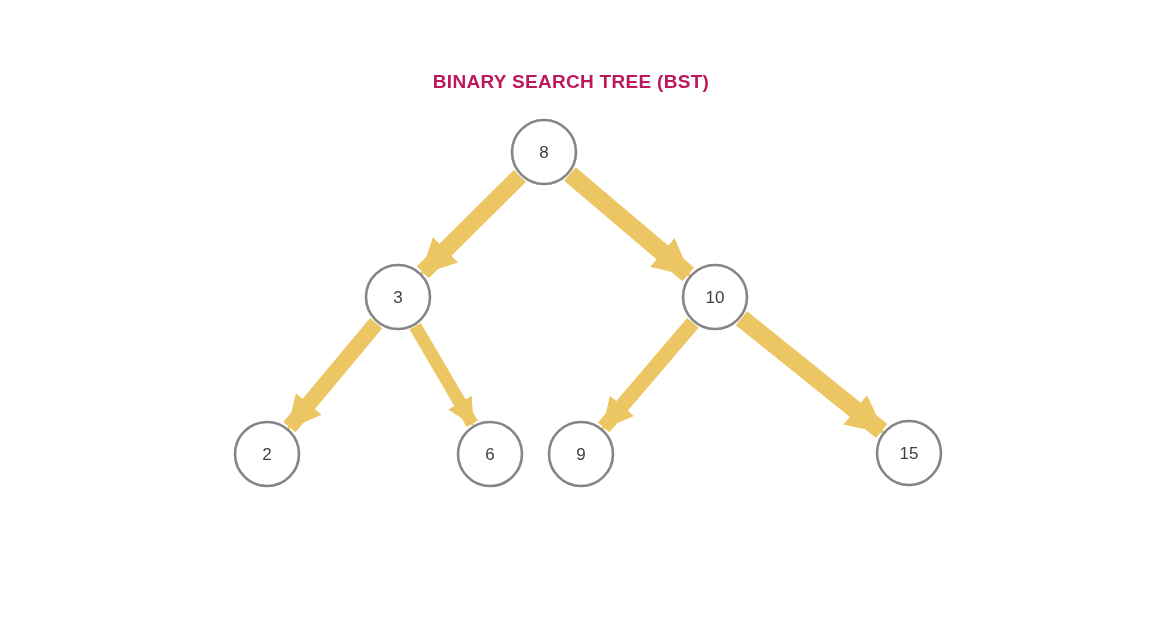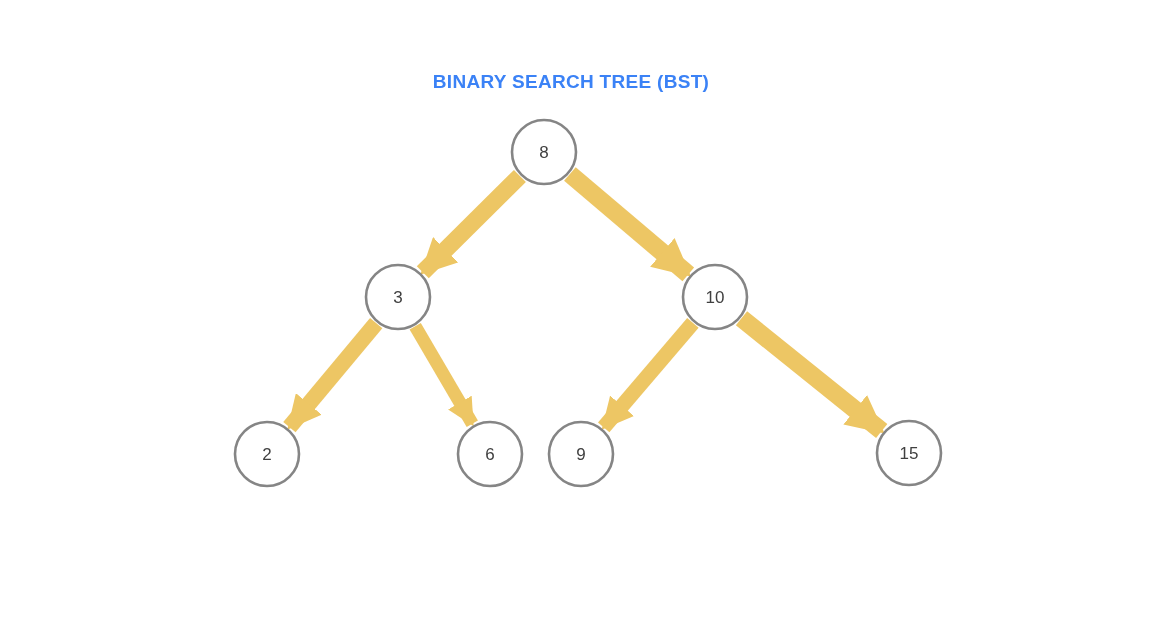--- a/index.html
+++ b/index.html
@@ -34,21 +34,21 @@
   .node-label {
     font-family: "Liberation Sans", sans-serif;
     font-size: 17px;
     fill: #404040;
   }
 </style>
 </head>
 <body>
 
 <div class="canvas">
-  <div class="diagram-title" style="color: #3b82f6;">BINARY SEARCH TREE (BST)</div>
+  <div class="diagram-title" style="color: #be185d;">BINARY SEARCH TREE (BST)</div>
   <svg class="tree-svg" width="1176" height="630" viewBox="0 0 1176 630" xmlns="http://www.w3.org/2000/svg">
       <defs>
         <marker id="arrowhead" viewBox="0 0 10 10" refX="9" refY="5" markerWidth="2.1" markerHeight="2.1" orient="auto">
           <path d="M0,0 L10,5 L0,10 z" fill="#edc664"></path>
         </marker>
       </defs>
       <line x1="519.9" y1="176.0" x2="422.8" y2="272.3" stroke="#edc664" stroke-width="17" marker-end="url(#arrowhead)"></line>
       <line x1="569.9" y1="174.0" x2="688.3" y2="274.4" stroke="#edc664" stroke-width="18" marker-end="url(#arrowhead)"></line>
       <line x1="376.2" y1="323.1" x2="289.4" y2="427.1" stroke="#edc664" stroke-width="16" marker-end="url(#arrowhead)"></line>
       <line x1="415.2" y1="326.3" x2="472.3" y2="423.8" stroke="#edc664" stroke-width="13" marker-end="url(#arrowhead)"></line>

